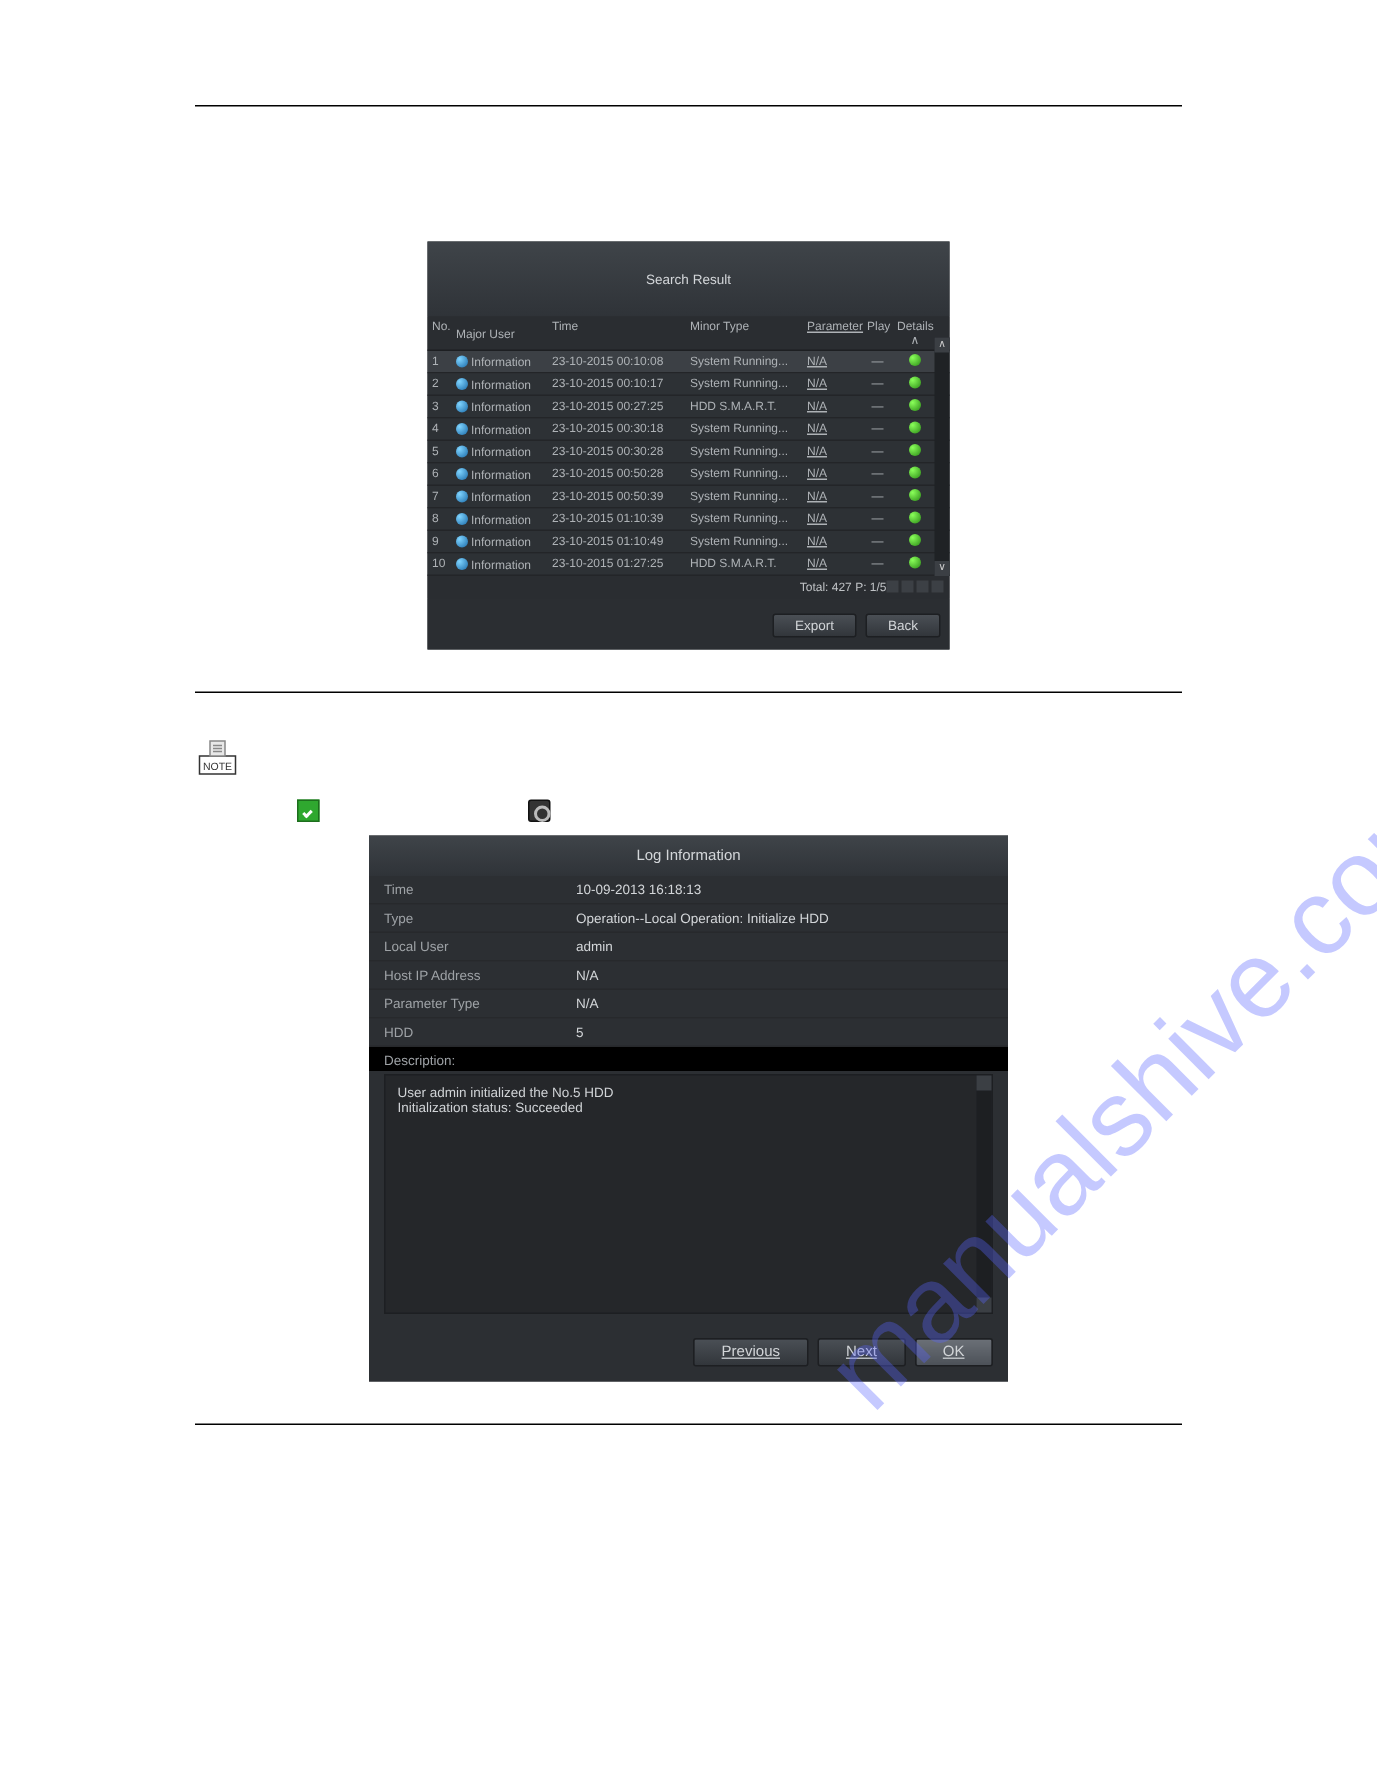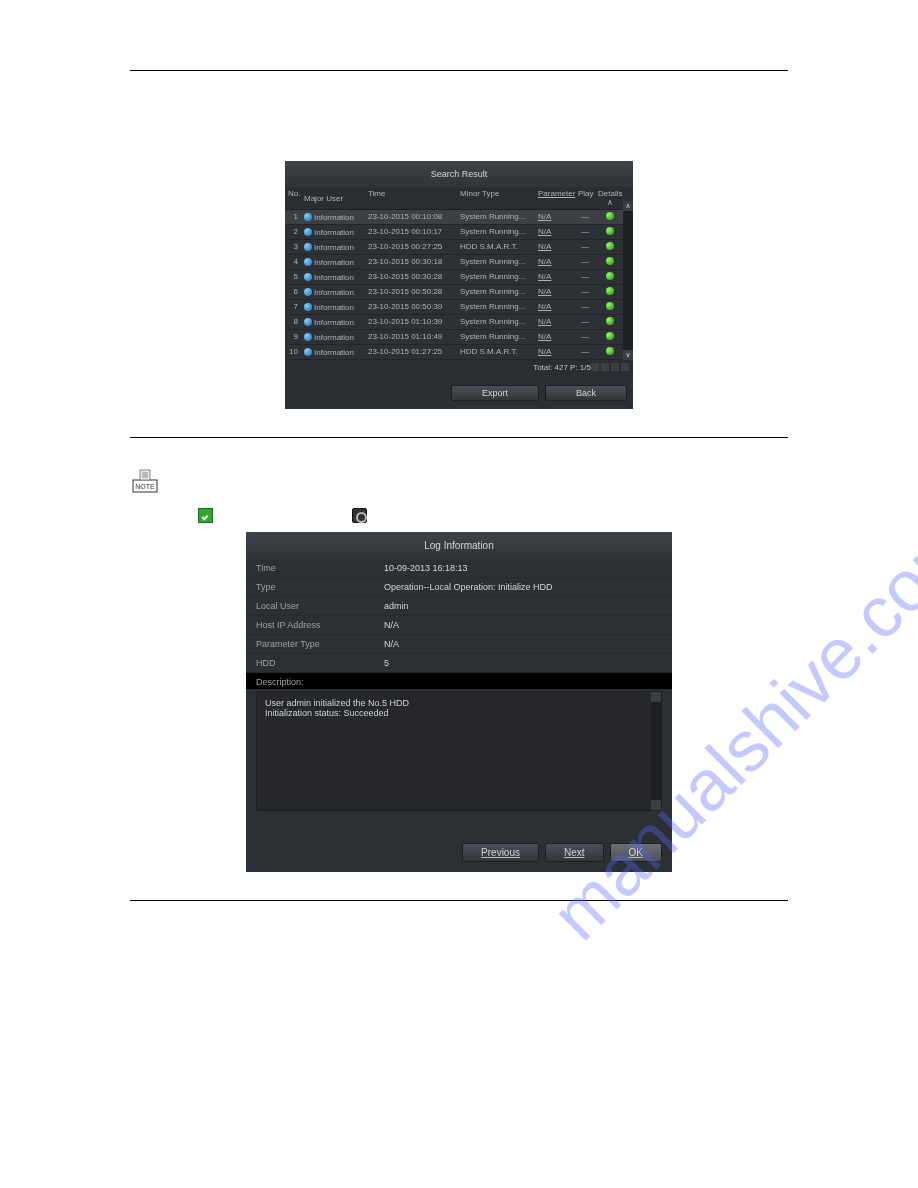--- a/index.html
+++ b/index.html
@@ -7,62 +7,62 @@
   .page { padding: 70px 130px 60px 130px; position: relative; }
   .top-rule { border-top: 1px solid #000; margin-bottom: 90px; }
   .hr-rule { border-top: 1px solid #000; margin: 28px 0; }
 
   
   .watermark { position: absolute; left: 110px; top: 230px; width: 700px; height: 700px; pointer-events: none; z-index: 5; color: rgba(90,100,255,0.35); font: 72px/1 Arial, sans-serif; }
   .watermark span { position: absolute; transform: rotate(-45deg); transform-origin: left bottom; white-space: nowrap; }
 
   
   .shot1 { width: 348px; margin: 0 auto 8px; background: #2b2e32; font-size: 8px; color: #aeb2b6; font-family: Arial, sans-serif; }
-  .titlebar { background: linear-gradient(#3f4449,#2f3338); color: #d3d6d9; text-align: center; padding: 8px 0; font-size: 9px; }
+  .titlebar { background: linear-gradient(#3f4449,#2f3338); color: #d3d6d9; text-align: center; padding: 20px 0; font-size: 9px; }
   .th-row { display: flex; background: #2a2d31; border-bottom: 1px solid #1d1f22; }
   .th-row div, .row div { padding: 2px 3px; }
-  .c-no { width: 16px; text-align: right; }
+  .c-no { width: 16px; }
   .c-major { width: 64px; display: flex; align-items: center; gap: 2px; }
   .c-time { width: 92px; }
   .c-minor { width: 78px; }
   .c-param { width: 40px; text-decoration: underline; }
   .c-play { width: 20px; text-align: center; }
   .c-details { width: 30px; text-align: center; }
   .row { display: flex; border-bottom: 1px solid #232528; background: #2d3135; }
   .row.sel { background: #3c4045; }
   .dot-blue { width: 8px; height: 8px; border-radius: 50%; background: radial-gradient(circle at 30% 30%, #7fd4ff, #1a6aa8); display: inline-block; }
   .dot-green { width: 8px; height: 8px; border-radius: 50%; background: radial-gradient(circle at 30% 30%, #8aff5a, #2a8a15); display: inline-block; }
   .scrollbar { position: absolute; right: 0; top: 14px; bottom: 0; width: 10px; background: #1f2225; }
   .scrollbar .up, .scrollbar .down { height: 10px; background: #3b3f44; color: #ccc; font-size: 7px; text-align: center; line-height: 10px; }
   .tbl-wrap { position: relative; }
   .totals { background: #2a2d31; padding: 3px 4px; font-size: 8px; color: #c0c3c6; display: flex; justify-content: flex-end; }
   .pager { display: flex; gap: 2px; }
   .pager span { width: 8px; height: 8px; background: #3c4045; }
   .btnbar { padding: 10px 6px 8px; display: flex; justify-content: flex-end; gap: 6px; background: #2b2e32; }
-  .btn { background: linear-gradient(#4a4f55,#32363b); border: 1px solid #1d1f22; color: #d2d5d8; padding: 2px 30px; font-size: 9px; border-radius: 2px; }
+  .btn { background: linear-gradient(#4a4f55,#32363b); border: 1px solid #1d1f22; color: #d2d5d8; padding: 2px 14px; font-size: 9px; border-radius: 2px; }
 
   
   .note-icon { display: inline-block; vertical-align: bottom; }
   .check-icon { display: inline-block; width: 15px; height: 15px; background: #2fa82f; position: relative; vertical-align: middle; border: 1px solid #1d6e1d; }
   .check-icon::after { content: ""; position: absolute; left: 3px; top: 6px; width: 4px; height: 2px; border-left: 2px solid #fff; border-bottom: 2px solid #fff; transform: rotate(-45deg); }
   .gear-icon { display: inline-block; width: 15px; height: 15px; background: #333; border-radius: 2px; position: relative; vertical-align: middle; border: 1px solid #111; }
   .gear-icon::after { content: ""; position: absolute; left: 3px; top: 3px; width: 7px; height: 7px; border: 2px solid #bbb; border-radius: 50%; }
 
   .note-row { display: flex; align-items: flex-end; gap: 4px; margin-top: 6px; }
   .icon-para { font-size: 12px; color: #000; margin-top: 8px; line-height: 1.5; }
   .icon-para .gap { display: inline-block; width: 68px; }
 
   
   .shot2 { width: 426px; margin: 8px auto 6px; background: #2c2f33; font-size: 9px; color: #b9bdc1; }
   .shot2 .titlebar { font-size: 10px; padding: 8px 0; }
   .kv { display: flex; padding: 4px 10px; background: #2c2f33; border-bottom: 1px solid #27292c; }
   .kv .k { width: 128px; color: #9ea2a6; }
   .kv .v { color: #d3d6d9; }
   .desc-label { padding: 4px 10px 2px; color: #9ea2a6; background: #000000; }
-  .desc-box { margin: 2px 10px 24px; border: 1px solid #1d1f22; background: #25272a; height: 120px; padding: 6px 8px; color: #d0d3d6; position: relative; }
+  .desc-box { margin: 2px 10px 8px; border: 1px solid #1d1f22; background: #25272a; height: 160px; padding: 6px 8px; color: #d0d3d6; position: relative; }
   .desc-box .sb { position: absolute; right: 0; top: 0; bottom: 0; width: 10px; background: #1d1f22; }
   .desc-box .sb .up, .desc-box .sb .down { height: 10px; background: #3b3f44; }
   .btnbar2 { padding: 8px 10px 10px; display: flex; justify-content: flex-end; gap: 6px; background: #2c2f33; text-decoration: underline; }
   .btn2 { background: linear-gradient(#4a4f55,#32363b); border: 1px solid #1d1f22; color: #d2d5d8; padding: 3px 18px; font-size: 10px; border-radius: 2px; }
   .btn2.primary { background: linear-gradient(#6b7077,#4c5158); }
 </style>
 </head>
 <body>
 
 <div class="page">

